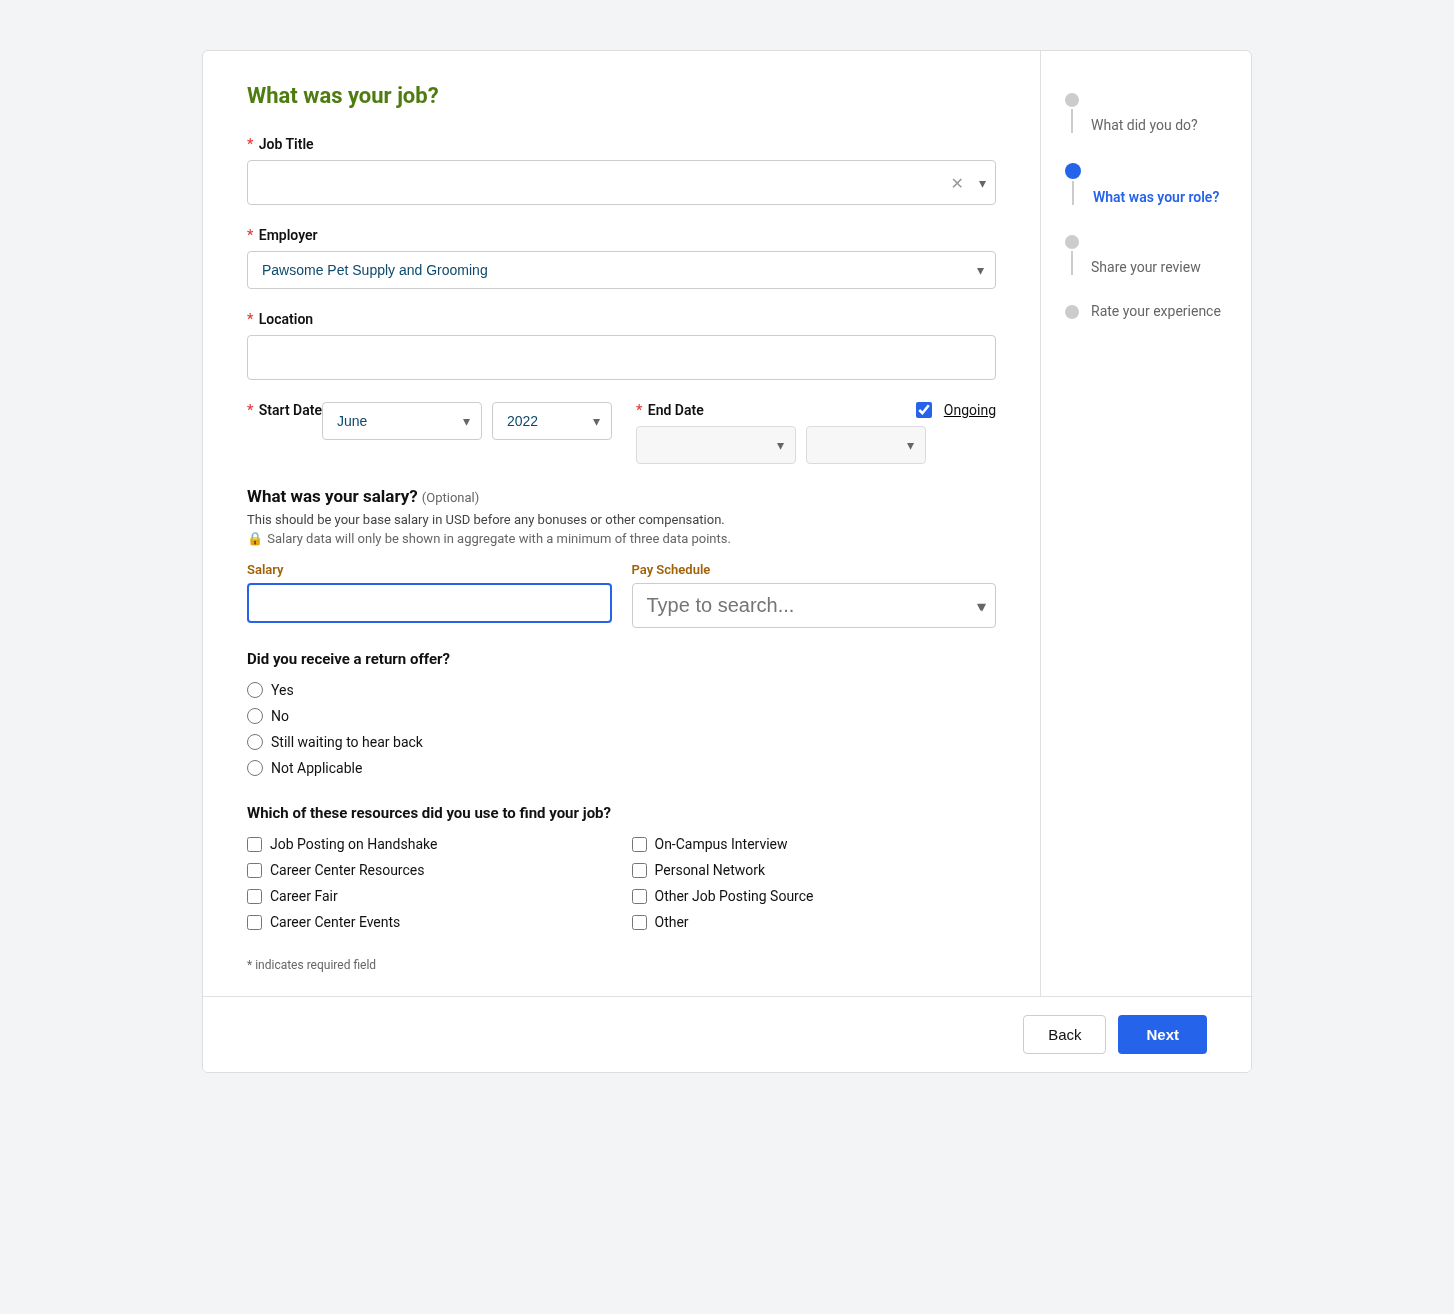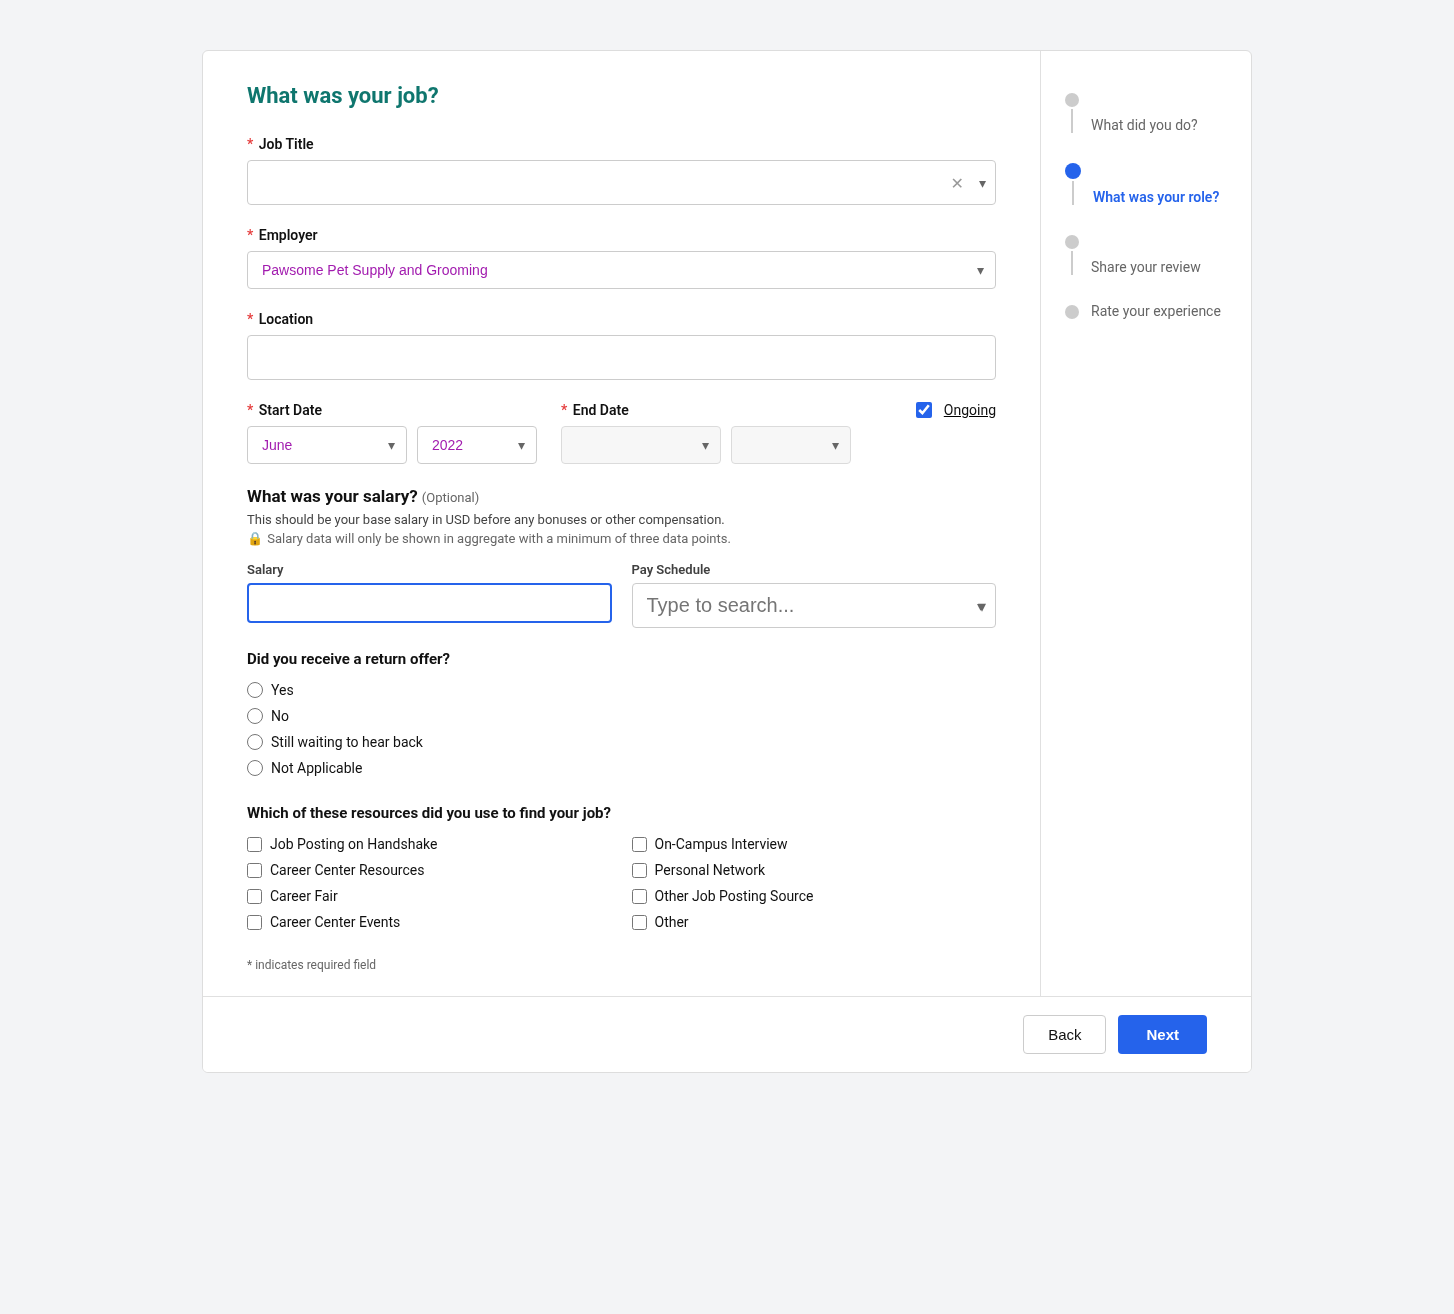--- a/index.html
+++ b/index.html
@@ -47,21 +47,21 @@
       color: #666;
       pointer-events: none;
       font-size: 14px;
     }
     .select-field {
       width: 100%;
       padding: 10px 36px 10px 14px;
       border: 1px solid #ccc;
       border-radius: 4px;
       font-size: 14px;
-      color: #a21caf;
+      color: #0c4a6e;
       background: #fff;
       appearance: none;
       cursor: pointer;
     }
     .job-title-wrapper {
       position: relative;
     }
     .job-title-wrapper .clear-btn {
       position: absolute;
       right: 32px;
@@ -104,21 +104,21 @@
       color: #111;
     }
     .date-section-row {
       display: flex;
       gap: 24px;
       margin-bottom: 22px;
       align-items: flex-start;
     }
     .start-date-col {
       display: flex;
-      flex-direction: column;
+      flex-direction: row;
     }
     .start-date-selects {
       display: flex;
       gap: 10px;
     }
     .end-date-col {
       display: flex;
       flex-direction: column;
       flex: 1;
     }
@@ -181,21 +181,21 @@
       margin-bottom: 22px;
     }
     .salary-input-group {
       display: flex;
       flex-direction: column;
       flex: 1;
     }
     .salary-input-label {
       font-size: 13px;
       font-weight: 600;
-      color: #404040;
+      color: #a16207;
       margin-bottom: 6px;
     }
     .salary-input {
       padding: 10px 14px;
       border: 2px solid #2563eb;
       border-radius: 4px;
       font-size: 14px;
       color: #111;
       background: #fff;
     }
@@ -331,21 +331,21 @@
 </head>
 <body>
 
 <div style="width:1454px; min-height:1314px; background:#f3f4f6; display:flex; justify-content:center; align-items:flex-start; padding:30px 0;">
   <div style="display:flex; width:1050px; background:#fff; border:1px solid #ddd; border-radius:6px; flex-direction:column; overflow:hidden;">
 
     <div style="display:flex; flex:1;">
 
       <div style="flex:1; padding:32px 44px 24px 44px; border-right:1px solid #e0e0e0;">
 
-        <div style="font-size:22px; font-weight:700; color:#0f766e; margin-bottom:28px;">What was your job?</div>
+        <div style="font-size:22px; font-weight:700; color:#4d7c0f; margin-bottom:28px;">What was your job?</div>
 
         <div class="form-section">
           <label class="field-label">
             <span class="required-star">*</span>
             <span>Job Title</span>
           </label>
           <div class="job-title-wrapper">
             <input type="text" class="input-field" style="padding-right: 56px;">
             <button class="clear-btn">✕</button>
             <span class="dropdown-arrow">▾</span>

